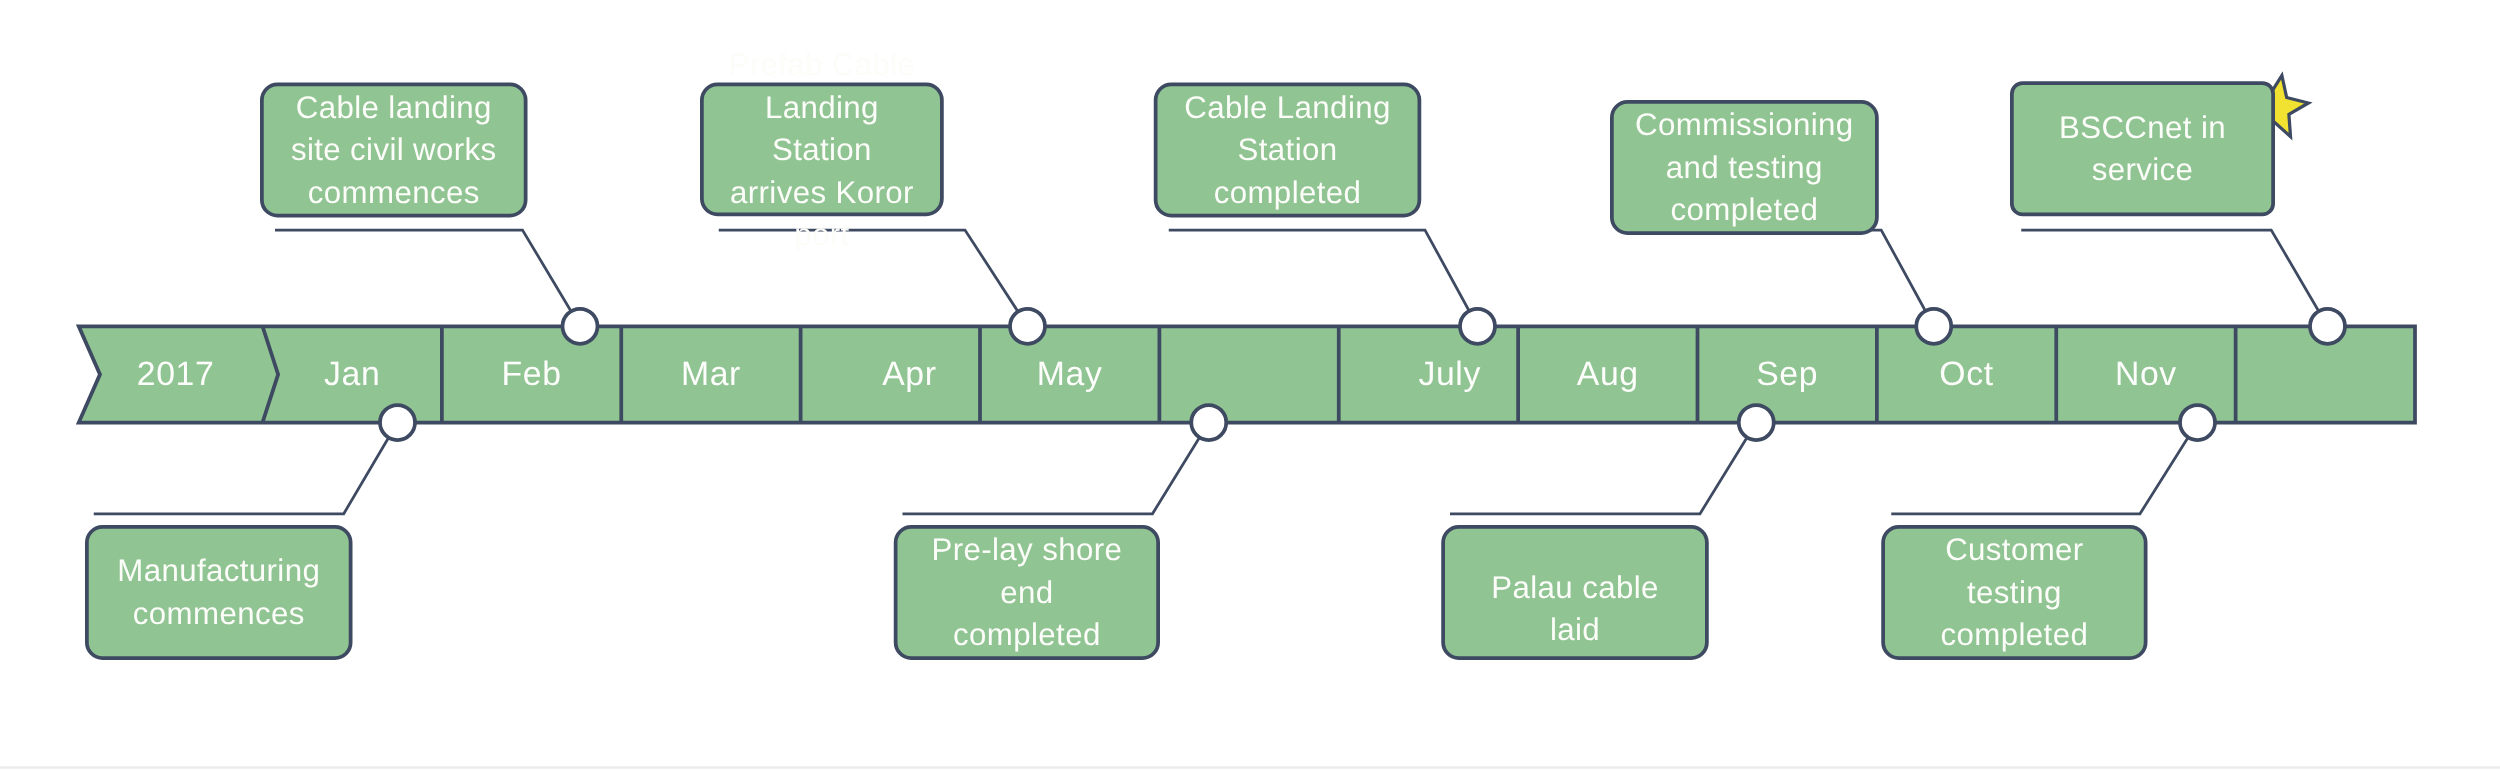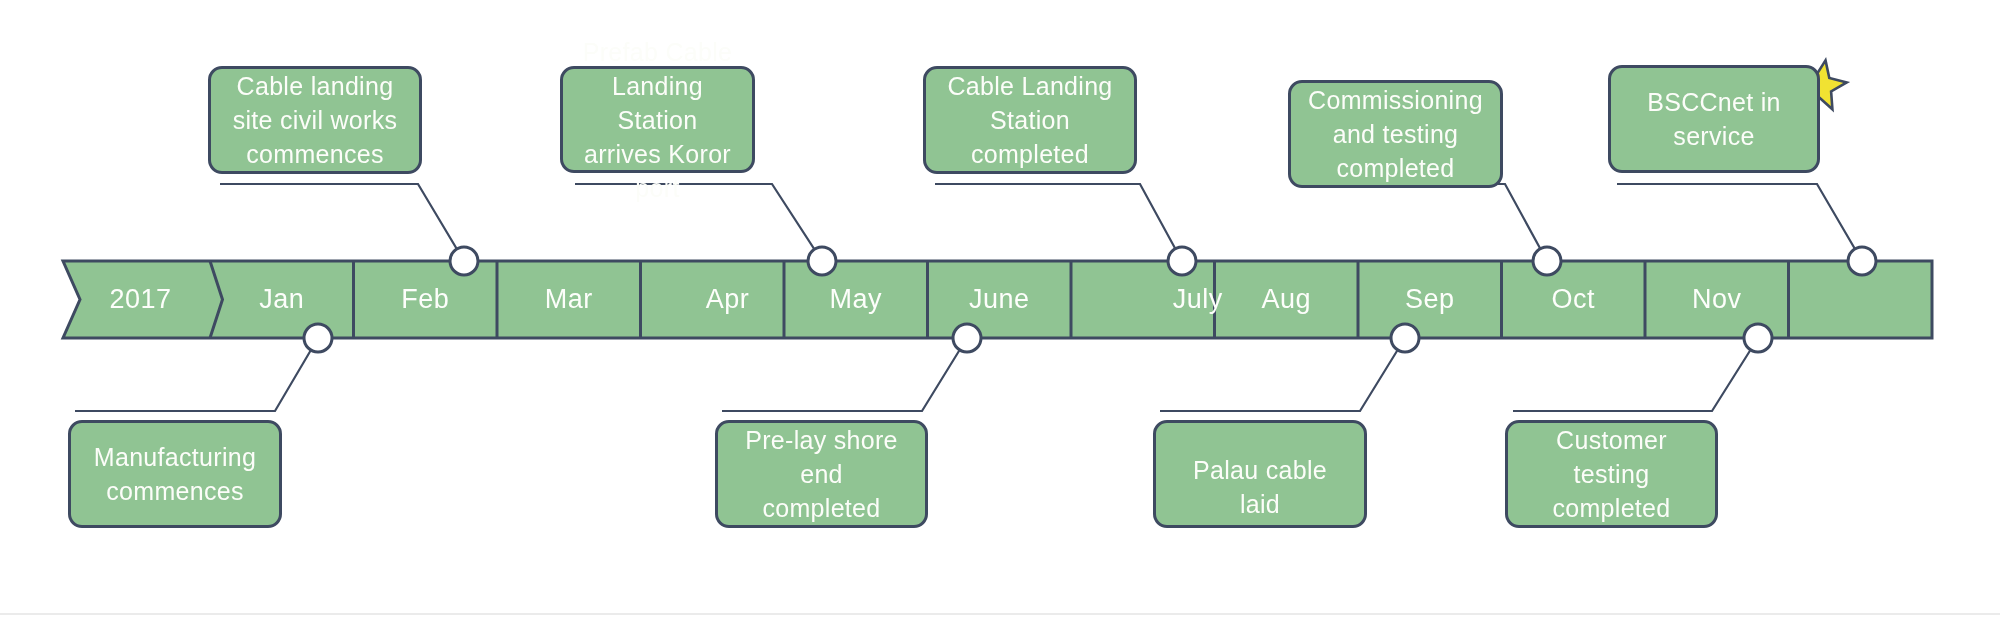--- a/index.html
+++ b/index.html
@@ -77,41 +77,40 @@
     <polygon points="1821,60 1827.8,76.7 1845.7,78 1831.9,89.6 1836.3,107 1821,97.5 1805.7,107 1810.1,89.6 1796.3,78 1814.2,76.7" transform="rotate(10 1821 86)" fill="#f1e232" stroke="#3e4a61" stroke-width="2.6" stroke-linejoin="miter"></polygon>
   </svg>
 
   <div class="bar-labels">
     <span class="month-label" style="left:63px;width:155px;">2017</span>
     <span class="month-label" style="left:210px;width:143.5px;">Jan</span>
     <span class="month-label" style="left:353.5px;width:143.5px;">Feb</span>
     <span class="month-label" style="left:497px;width:143.5px;">Mar</span>
     <span class="month-label" style="left:640.5px;width:174px;">Apr</span>
     <span class="month-label" style="left:784px;width:143.5px;">May</span>
-    <span class="month-label" style="left:927.5px;width:143.5px;">June</span>
-    <span class="month-label" style="left:1126px;width:143.5px;">July</span>
+    <span class="month-label" style="left:1071px;width:143.5px;padding-left:17px;">July</span>
     <span class="month-label" style="left:1214.5px;width:143.5px;">Aug</span>
     <span class="month-label" style="left:1358px;width:143.5px;">Sep</span>
     <span class="month-label" style="left:1501.5px;width:143.5px;">Oct</span>
     <span class="month-label" style="left:1645px;width:143.5px;">Nov</span>
   </div>
 
   <div class="callout" style="left:208px;top:66px;width:214px;height:108px;"><span>Cable landing
 site civil works
 commences</span></div>
   <div class="callout" style="left:560px;top:66px;width:195px;height:107px;"><span>Prefab Cable
 Landing Station
 arrives Koror port</span></div>
   <div class="callout" style="left:923px;top:66px;width:214px;height:108px;"><span>Cable Landing
 Station
 completed</span></div>
   <div class="callout" style="left:1288px;top:80px;width:215px;height:108px;"><span>Commissioning
 and testing
 completed</span></div>
-  <div class="callout" style="left:1608px;top:65px;width:212px;height:108px;"><span>BSCCnet in
+  <div class="callout" style="left:1608px;top:65px;width:212px;height:108px;border-radius:10px;"><span>BSCCnet in
 service</span></div>
 
   <div class="callout" style="left:68px;top:420px;width:214px;height:108px;"><span>Manufacturing
 commences</span></div>
   <div class="callout" style="left:715px;top:420px;width:213px;height:108px;"><span>Pre-lay shore end
 completed</span></div>
   <div class="callout" style="left:1153px;top:420px;width:214px;height:108px;align-items:flex-end;"><span>Palau cable
 laid</span></div>
   <div class="callout" style="left:1505px;top:420px;width:213px;height:108px;"><span>Customer testing
 completed</span></div>

